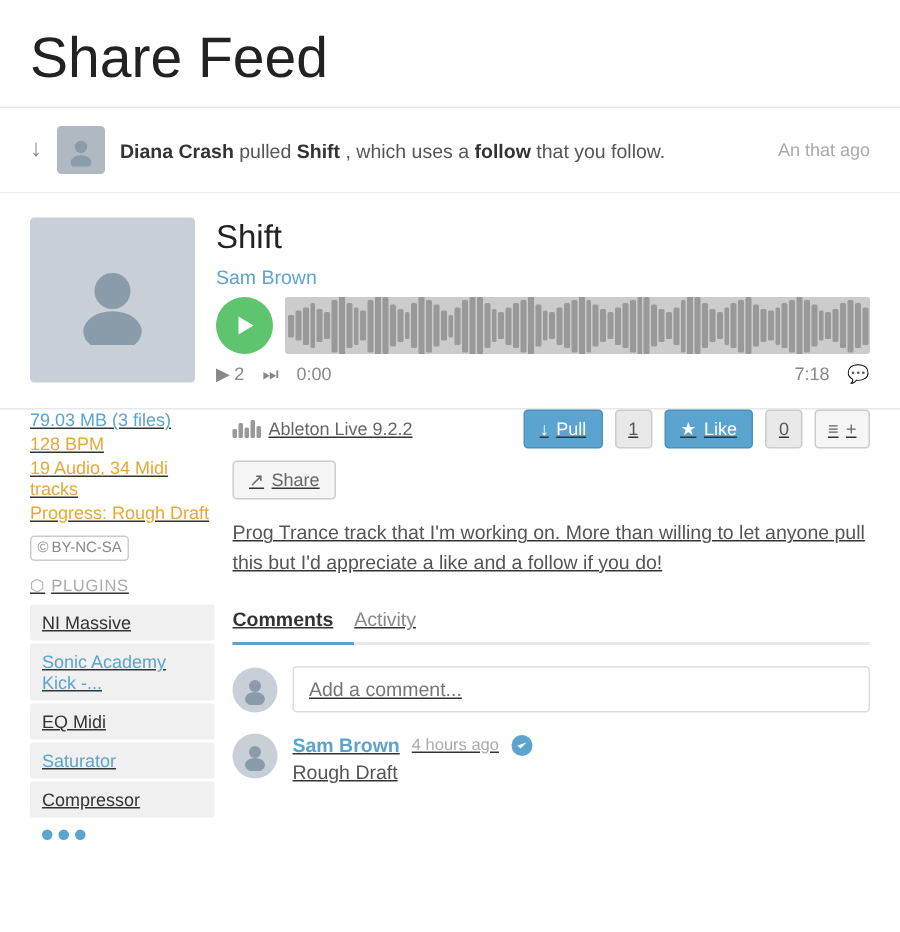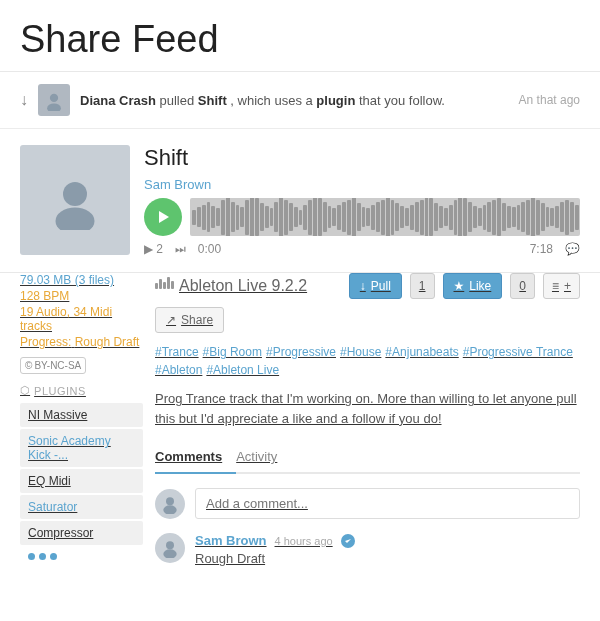--- a/index.html
+++ b/index.html
@@ -149,24 +149,24 @@
     
     .toolbar-row {
       display: flex;
       align-items: center;
       gap: 8px;
       margin-bottom: 12px;
       flex-wrap: wrap;
     }
     .daw-badge {
       display: flex;
-      align-items: flex-start;
+      align-items: center;
       gap: 5px;
       color: #666;
-      font-size: 16px;
+      font-size: 12px;
       margin-right: auto;
     }
     .daw-icon {
       display: flex;
       gap: 1px;
       align-items: flex-end;
     }
     .daw-icon span {
       display: inline-block;
       width: 3px;
@@ -397,21 +397,21 @@
         <ellipse cx="16" cy="28" rx="10" ry="7"></ellipse>
       </svg>
     </div>
     <div class="activity-text">
       <span class="username">Diana Crash</span>
       <span>pulled</span>
       <span> </span>
       <span class="track-name">Shift</span>
       <span>, which uses a</span>
       <span> </span>
-      <span class="plugin-link">plugin</span>
+      <span class="plugin-link">follow</span>
       <span> </span>
       <span>that you follow.</span>
     </div>
     <div class="activity-timestamp">An that ago</div>
   </div>
 </div>
 
 <div class="track-card">
   <div class="track-thumb">
     <svg viewBox="0 0 80 80" fill="#8a9baa">
@@ -586,30 +586,20 @@
       <button class="btn btn-playlist">
         <span>≡</span>
         <span>+</span>
       </button>
       <button class="btn btn-share">
         <span>↗</span>
         <span>Share</span>
       </button>
     </div>
 
-    <div class="tags-row" id="tags-container">
-        <span class="tag">#Trance</span>
-        <span class="tag">#Big Room</span>
-        <span class="tag">#Progressive</span>
-        <span class="tag">#House</span>
-        <span class="tag">#Anjunabeats</span>
-        <span class="tag">#Progressive Trance</span>
-        <span class="tag">#Ableton</span>
-        <span class="tag">#Ableton Live</span>
-      </div>
 
     <div class="track-description">Prog Trance track that I'm working on. More than willing to let anyone pull this but I'd appreciate a like and a follow if you do!</div>
 
     <div class="tabs-row" id="tabs-container">
         <div class="tab active">Comments</div>
         <div class="tab">Activity</div>
       </div>
 
     <div class="comment-input-row">
       <div class="comment-avatar">

